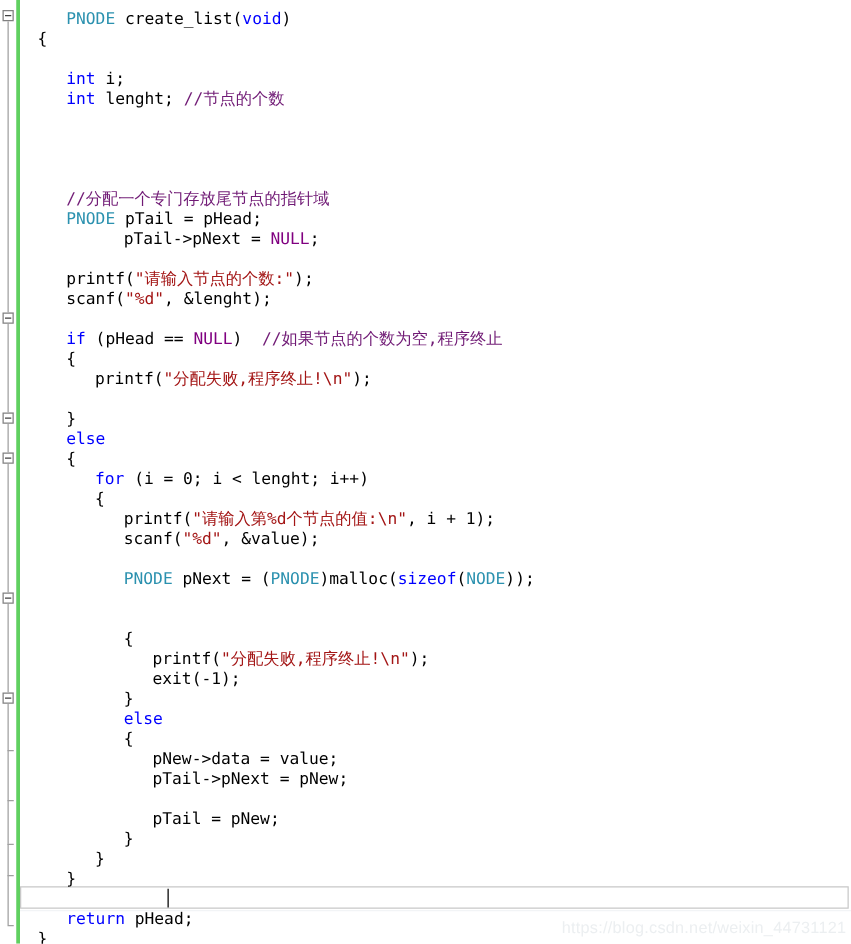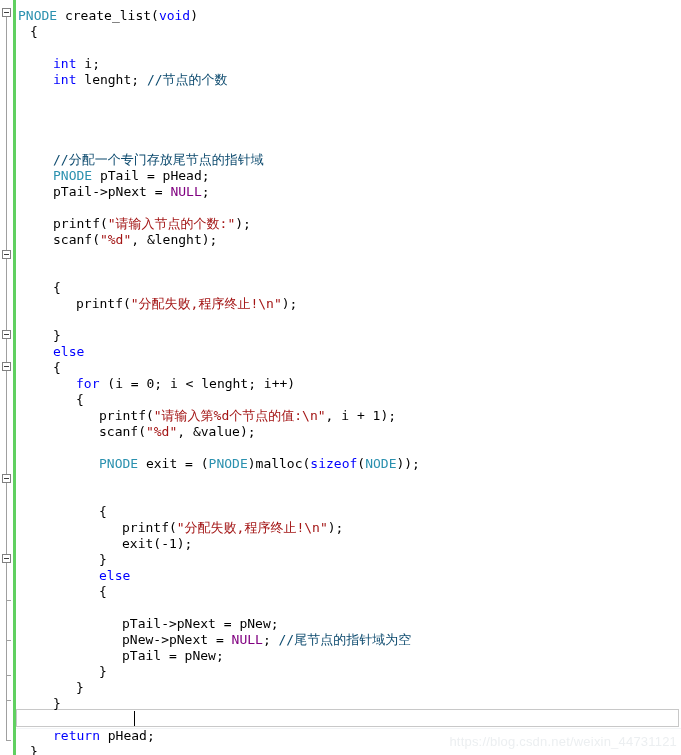--- a/index.html
+++ b/index.html
@@ -87,30 +87,30 @@
   .line {
     position: absolute;
     left: 0;
     height: 16px;
     line-height: 16px;
     font-size: 13px;
     white-space: pre;
     color: #000000;
     font-family: "DejaVu Sans Mono", "Liberation Mono", monospace;
   }
-  .ind0  { padding-left: 2px; }
+  .ind0  { padding-left: 2px; margin-left: 35px; }
   .ind1  { padding-left: 14px; }
   .ind2  { padding-left: 37px; }
   .ind3  { padding-left: 60px; }
   .ind4  { padding-left: 83px; }
   .ind5  { padding-left: 106px; }
 
   .kw  { color: #0000ff; }
   .ty  { color: #2b91af; }
-  .cm  { color: #0c4a6e; }
+  .cm  { color: #701a75; }
   .st  { color: #a31515; }
   .mc  { color: #800080; }
   .pl  { color: #000000; }
 
   
   #current-line {
     position: absolute;
     left: 16px;
     top: 709px;
     width: 663px;
@@ -193,45 +193,46 @@
   <div id="code">
       <div class="line ind0" style="top: 8px;"><span class="ty">PNODE</span><span class="pl"> create_list(</span><span class="kw">void</span><span class="pl">)</span></div>
       <div class="line ind1" style="top: 24px;"><span class="pl">{</span></div>
       <div class="line ind2" style="top: 40px;">&nbsp;</div>
       <div class="line ind2" style="top: 56px;"><span class="kw">int</span><span class="pl"> i;</span></div>
       <div class="line ind2" style="top: 72px;"><span class="kw">int</span><span class="pl"> lenght; </span><span class="cm">//节点的个数</span></div>
       <div class="line ind2" style="top: 104px;">&nbsp;</div>
       <div class="line ind2" style="top: 136px;">&nbsp;</div>
       <div class="line ind2" style="top: 168px;"><span class="ty">PNODE</span><span class="pl"> pTail = pHead;</span></div>
       <div class="line ind2" style="top: 152px;"><span class="cm">//分配一个专门存放尾节点的指针域</span></div>
-      <div class="line ind2" style="top: 184px;"><span class="pl">pTail-&gt;pNext = </span><span class="mc">NULL</span><span class="pl">;</span></div>
+      <div class="line ind2" style="top: 184px; margin-left: 46px;"><span class="pl">pTail-&gt;pNext = </span><span class="mc">NULL</span><span class="pl">;</span></div>
       <div class="line ind2" style="top: 200px;">&nbsp;</div>
       <div class="line ind2" style="top: 216px;"><span class="pl">printf(</span><span class="st">"请输入节点的个数:"</span><span class="pl">);</span></div>
       <div class="line ind2" style="top: 232px;"><span class="pl">scanf(</span><span class="st">"%d"</span><span class="pl">, &amp;lenght);</span></div>
       <div class="line ind2" style="top: 248px;">&nbsp;</div>
+      <div class="line ind2" style="top: 264px;"><span class="kw">if</span><span class="pl"> (pHead == </span><span class="mc">NULL</span><span class="pl">)  </span><span class="cm">//如果节点的个数为空,程序终止</span></div>
       <div class="line ind2" style="top: 280px;"><span class="pl">{</span></div>
       <div class="line ind3" style="top: 296px;"><span class="pl">printf(</span><span class="st">"分配失败,程序终止!\n"</span><span class="pl">);</span></div>
       <div class="line ind2" style="top: 328px;"><span class="pl">}</span></div>
       <div class="line ind2" style="top: 344px;"><span class="kw">else</span></div>
       <div class="line ind2" style="top: 360px;"><span class="pl">{</span></div>
       <div class="line ind3" style="top: 376px;"><span class="kw">for</span><span class="pl"> (i = 0; i &lt; lenght; i++)</span></div>
       <div class="line ind3" style="top: 392px;"><span class="pl">{</span></div>
       <div class="line ind4" style="top: 408px;"><span class="pl">printf(</span><span class="st">"请输入第%d个节点的值:\n"</span><span class="pl">, i + 1);</span></div>
       <div class="line ind4" style="top: 424px;"><span class="pl">scanf(</span><span class="st">"%d"</span><span class="pl">, &amp;value);</span></div>
       <div class="line ind4" style="top: 440px;">&nbsp;</div>
-      <div class="line ind4" style="top: 456px;"><span class="ty">PNODE</span><span class="pl"> exit = (</span><span class="ty">PNODE</span><span class="pl">)malloc(</span><span class="kw">sizeof</span><span class="pl">(</span><span class="ty">NODE</span><span class="pl">));</span></div>
+      <div class="line ind4" style="top: 456px;"><span class="ty">PNODE</span><span class="pl"> pNext = (</span><span class="ty">PNODE</span><span class="pl">)malloc(</span><span class="kw">sizeof</span><span class="pl">(</span><span class="ty">NODE</span><span class="pl">));</span></div>
       <div class="line ind4" style="top: 472px;">&nbsp;</div>
       <div class="line ind4" style="top: 504px;"><span class="pl">{</span></div>
       <div class="line ind5" style="top: 520px;"><span class="pl">printf(</span><span class="st">"分配失败,程序终止!\n"</span><span class="pl">);</span></div>
       <div class="line ind5" style="top: 536px;"><span class="pl">exit(-1);</span></div>
       <div class="line ind4" style="top: 552px;"><span class="pl">}</span></div>
       <div class="line ind4" style="top: 568px;"><span class="kw">else</span></div>
       <div class="line ind4" style="top: 584px;"><span class="pl">{</span></div>
+      <div class="line ind5" style="top: 600px;"><span class="pl">pNew-&gt;data = value;</span></div>
       <div class="line ind5" style="top: 616px;"><span class="pl">pTail-&gt;pNext = pNew;</span></div>
-      <div class="line ind5" style="top: 632px;"><span class="pl">pNew-&gt;pNext = </span><span class="mc">NULL</span><span class="pl">; </span><span class="cm">//尾节点的指针域为空</span></div>
       <div class="line ind5" style="top: 648px;"><span class="pl">pTail = pNew;</span></div>
       <div class="line ind4" style="top: 664px;"><span class="pl">}</span></div>
       <div class="line ind3" style="top: 680px;"><span class="pl">}</span></div>
       <div class="line ind2" style="top: 696px;"><span class="pl">}</span></div>
       <div class="line ind2" style="top: 712px;">&nbsp;</div>
       <div class="line ind2" style="top: 728px;"><span class="kw">return</span><span class="pl"> pHead;</span></div>
       <div class="line ind1" style="top: 744px;"><span class="pl">}</span></div>
     </div>
 
   <div id="caret"></div>

